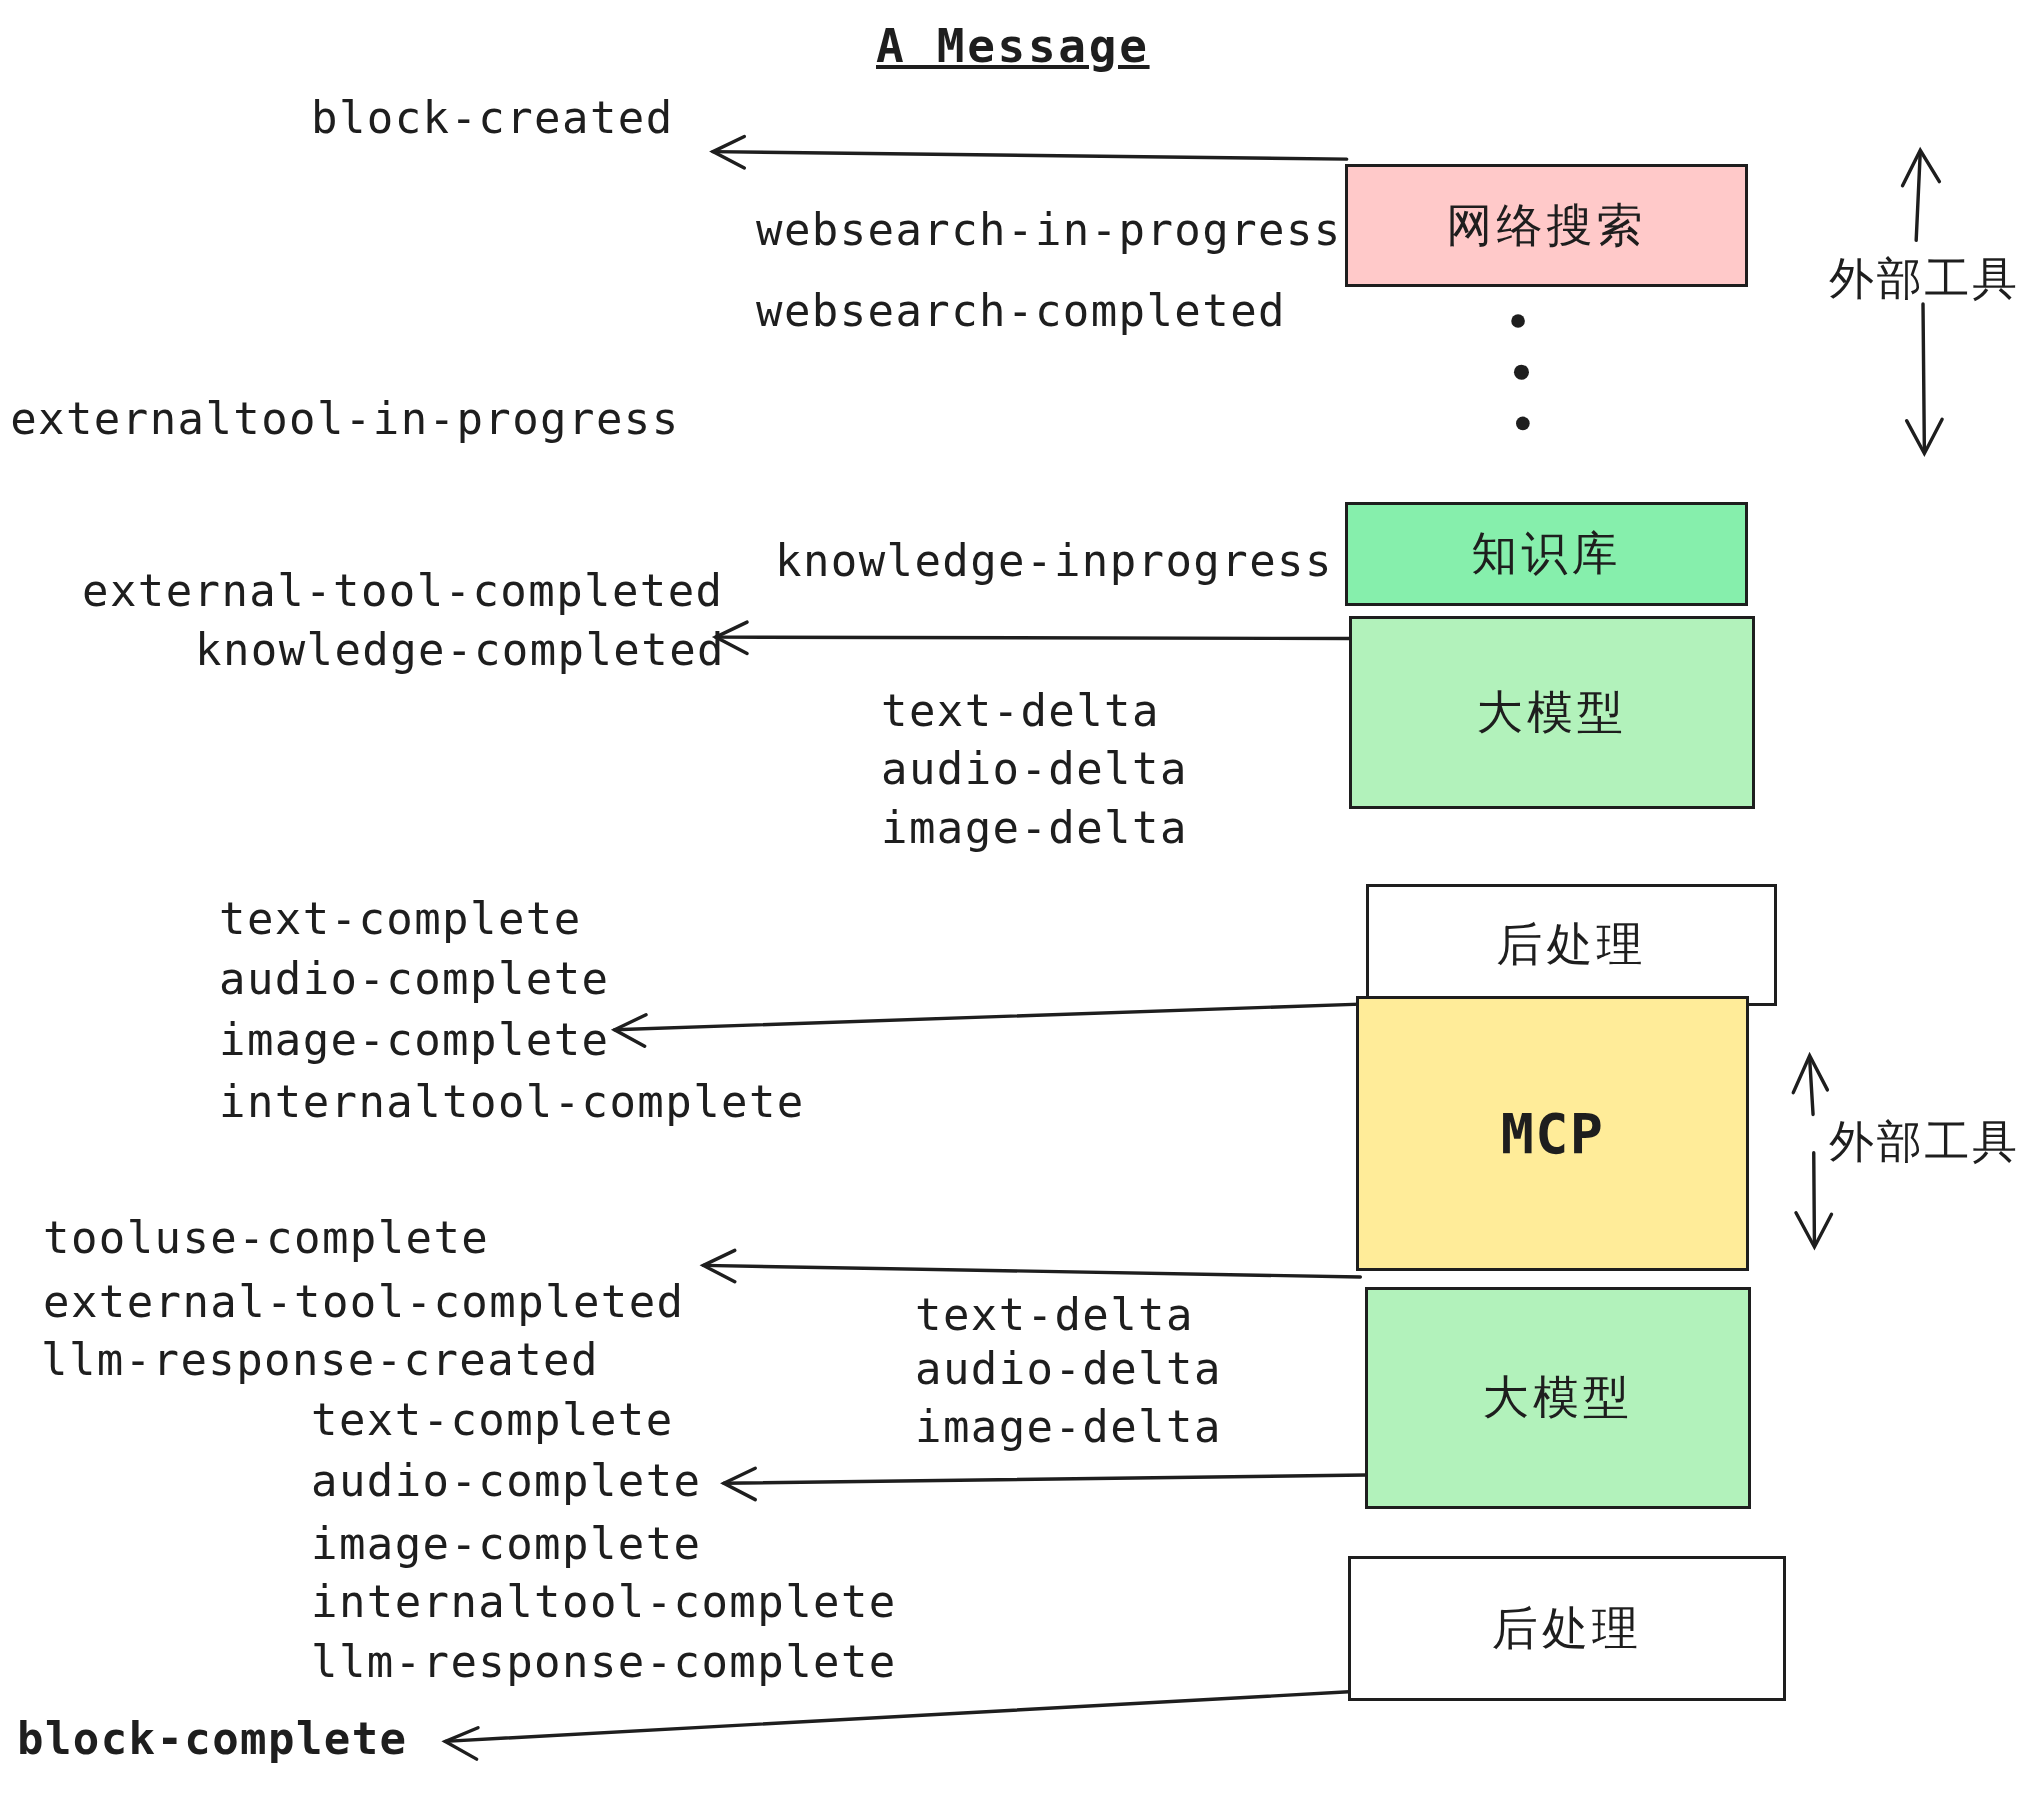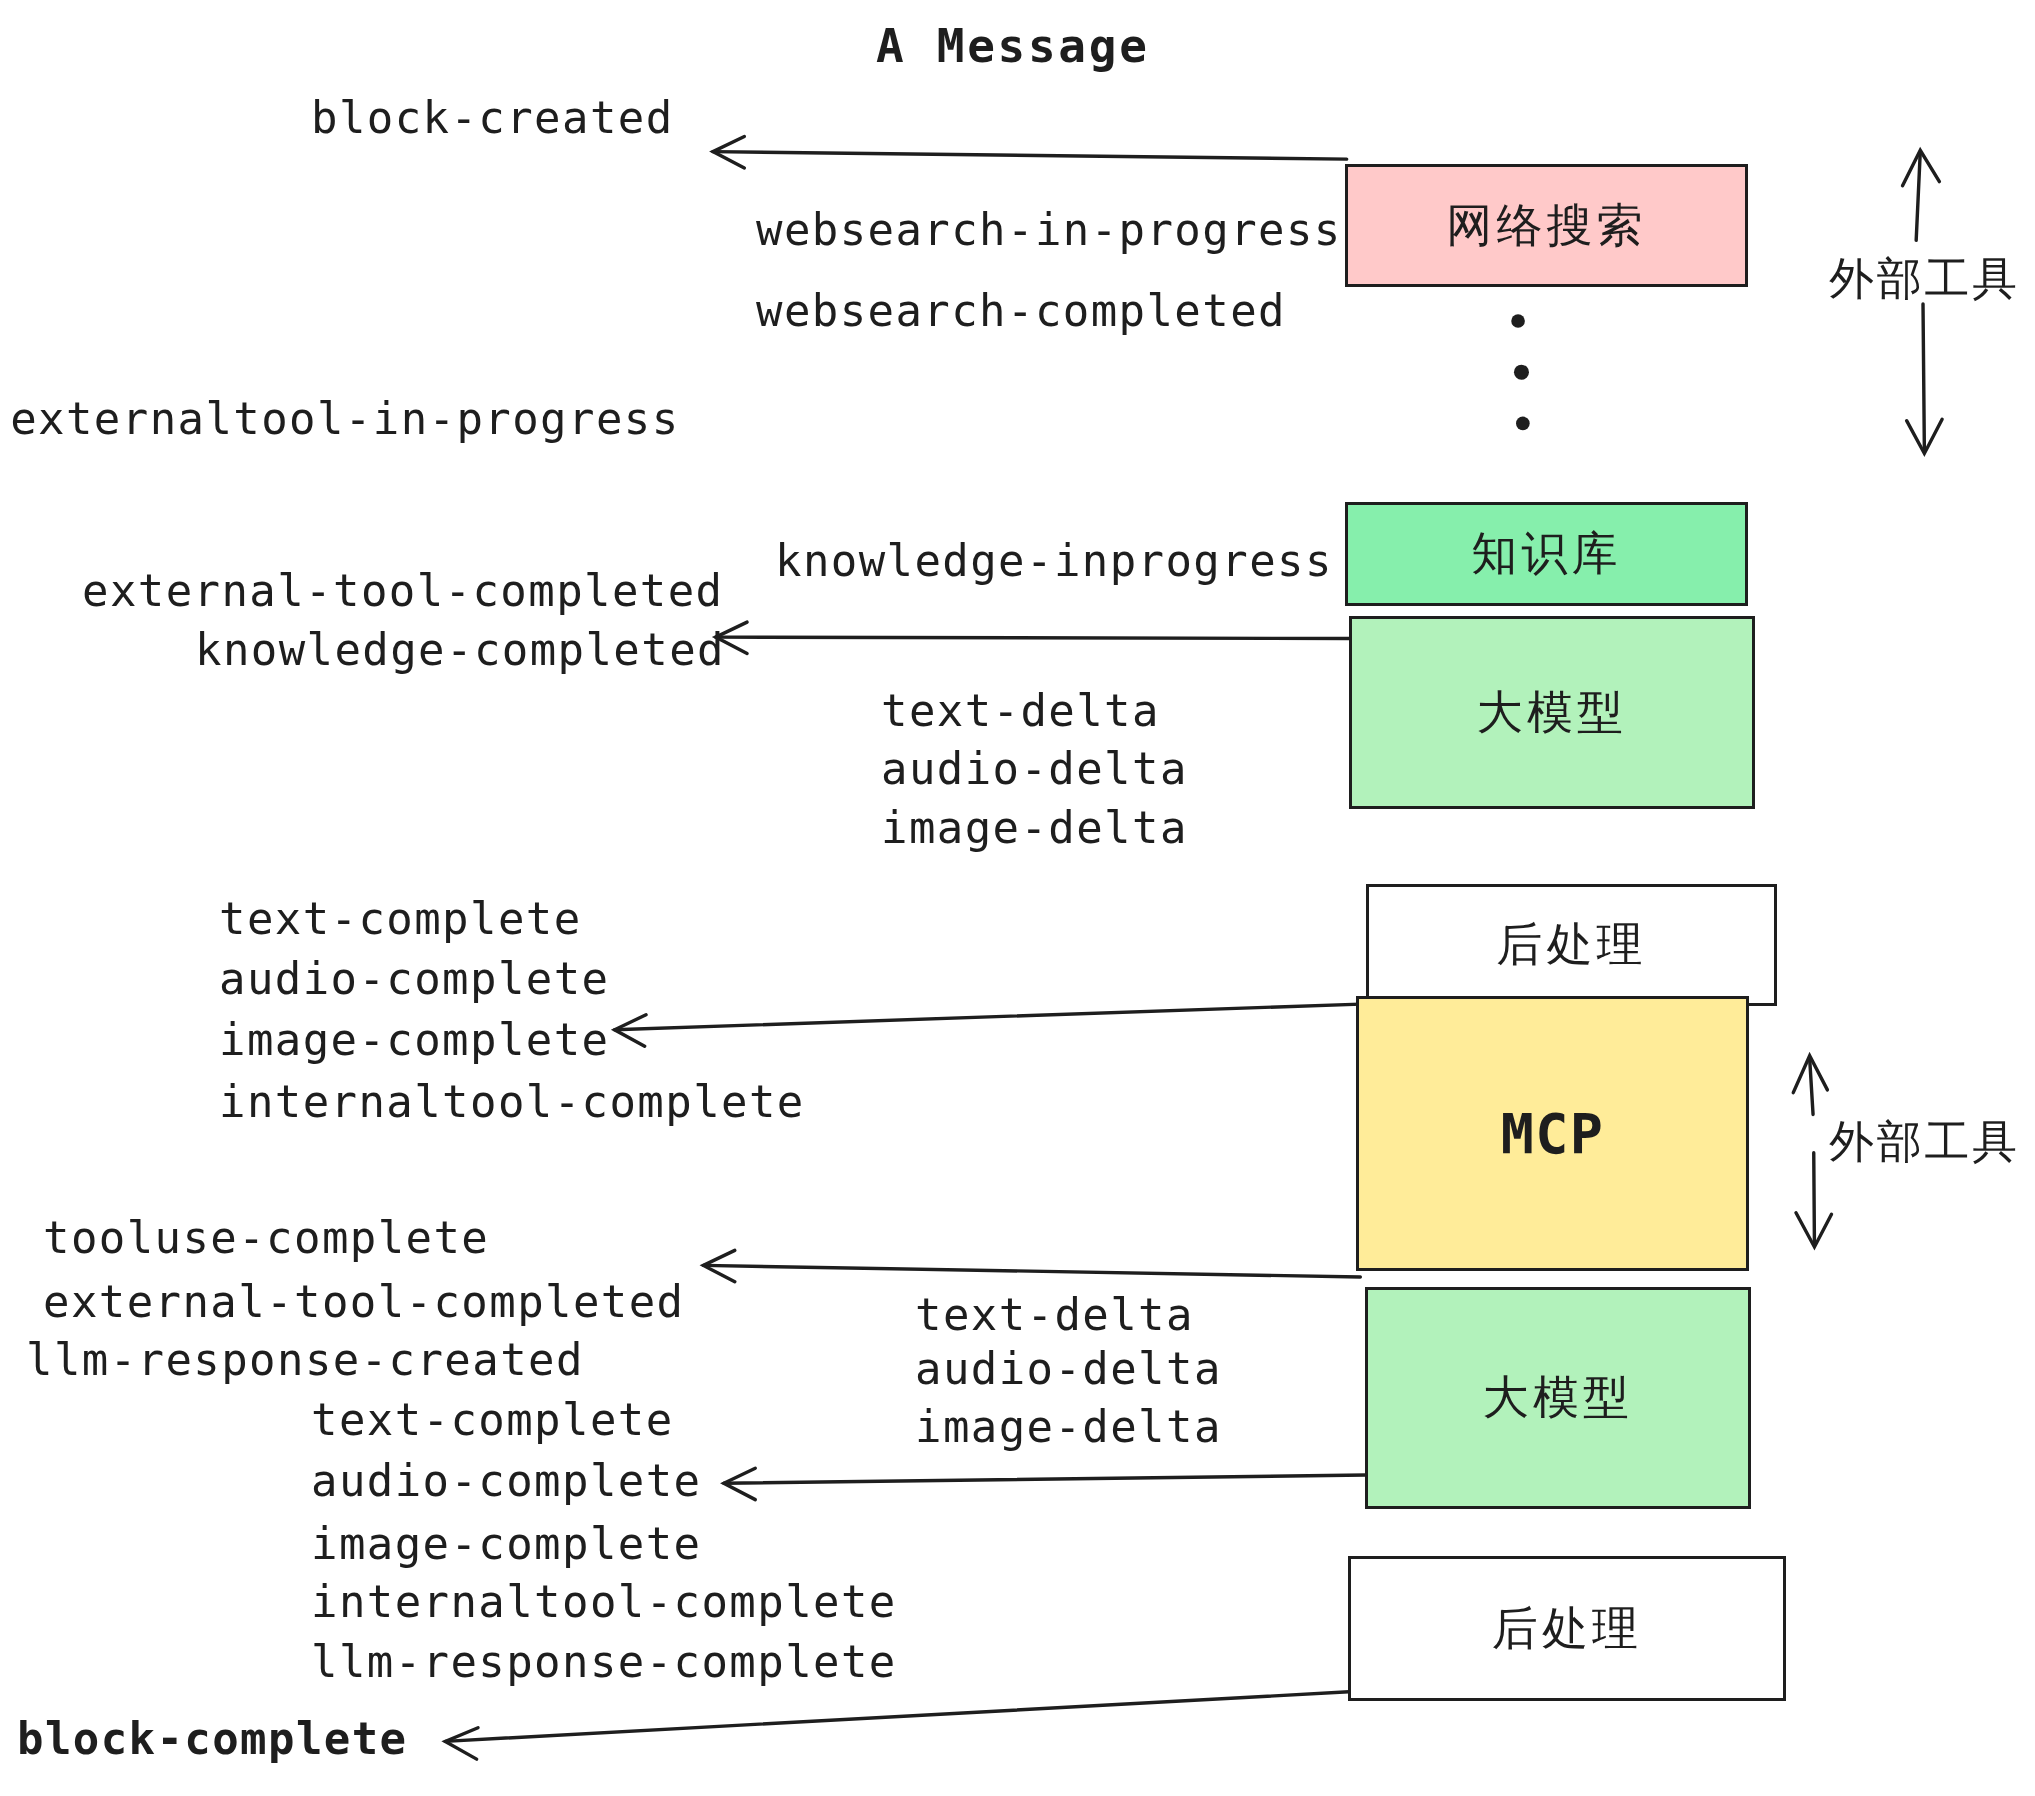--- a/index.html
+++ b/index.html
@@ -108,21 +108,21 @@
       <polyline points="2630,1776 2657,1826 2682,1778"></polyline>
     </g>
 
     <g fill="#1e1e1e" stroke="none">
       <circle cx="2223" cy="470" r="10"></circle>
       <circle cx="2228" cy="545" r="11"></circle>
       <circle cx="2230" cy="620" r="10"></circle>
     </g>
   </svg>
 
-  <div class="title" style="left:876px;top:19px;">A Message</div>
+  <div class="title" style="left:876px;top:19px;text-decoration:underline;">A Message</div>
 
   <div class="box" style="left:1345px;top:164px;width:403px;height:123px;background:#ffc9c9;">
     <span class="lbl">网络搜索</span>
   </div>
   <div class="box" style="left:1345px;top:502px;width:403px;height:104px;background:#86efac;align-items:center;">
     <span class="lbl">知识库</span>
   </div>
   <div class="box" style="left:1349px;top:616px;width:406px;height:193px;background:#b2f2bb;">
     <span class="lbl">大模型</span>
   </div>
@@ -151,21 +151,21 @@
   <div class="ev" style="left:195px;top:622px;">knowledge-completed</div>
   <div class="ev" style="left:881px;top:683px;">text-delta</div>
   <div class="ev" style="left:881px;top:741px;">audio-delta</div>
   <div class="ev" style="left:881px;top:800px;">image-delta</div>
   <div class="ev" style="left:219px;top:891px;">text-complete</div>
   <div class="ev" style="left:219px;top:951px;">audio-complete</div>
   <div class="ev" style="left:219px;top:1012px;">image-complete</div>
   <div class="ev" style="left:219px;top:1074px;">internaltool-complete</div>
   <div class="ev" style="left:43px;top:1210px;">tooluse-complete</div>
   <div class="ev" style="left:43px;top:1274px;">external-tool-completed</div>
-  <div class="ev" style="left:26px;top:1332px;">llm-response-created</div>
+  <div class="ev" style="left:41px;top:1332px;">llm-response-created</div>
   <div class="ev" style="left:311px;top:1392px;">text-complete</div>
   <div class="ev" style="left:311px;top:1453px;">audio-complete</div>
   <div class="ev" style="left:311px;top:1516px;">image-complete</div>
   <div class="ev" style="left:311px;top:1574px;">internaltool-complete</div>
   <div class="ev" style="left:311px;top:1634px;">llm-response-complete</div>
   <div class="ev" style="left:915px;top:1287px;">text-delta</div>
   <div class="ev" style="left:915px;top:1341px;">audio-delta</div>
   <div class="ev" style="left:915px;top:1399px;">image-delta</div>
   <div class="ev" style="left:17px;top:1711px;font-weight:bold;">block-complete</div>
 

